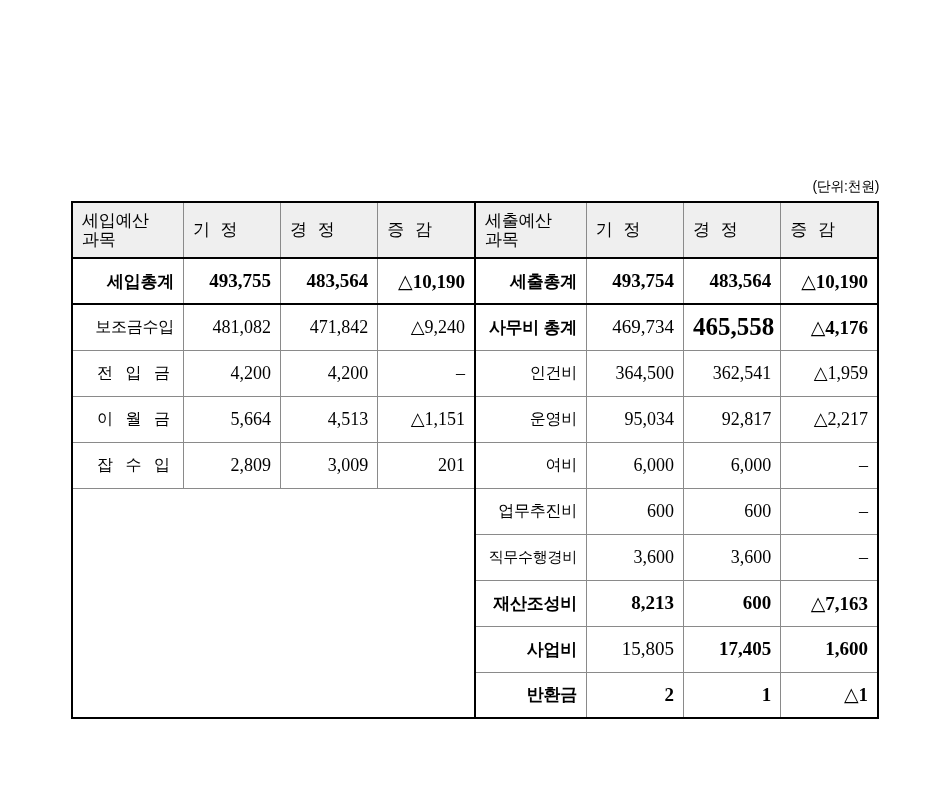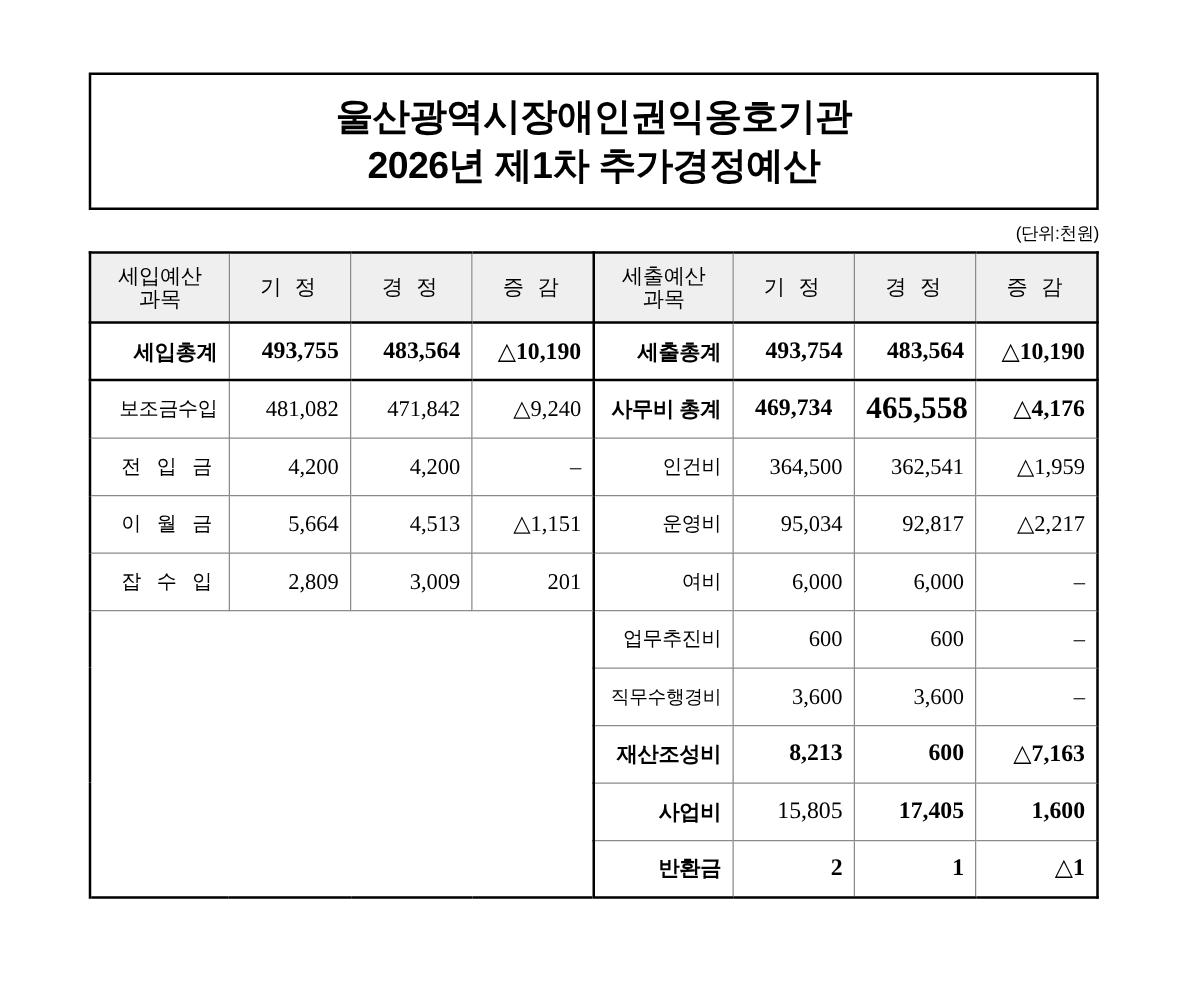--- a/index.html
+++ b/index.html
@@ -87,21 +87,21 @@
   .budget-table tr:first-child > * { border-top: 2px solid #000; }
   .budget-table tr:last-child  > * { border-bottom: 2px solid #000; }
 
   
   .sep-left  { border-right: 2px solid #000 !important; }
   .sep-right { border-left: 2px solid #000 !important; margin-top: 20px; }
 
   
   thead th {
     background: #efefef !important;
-    text-align: center;
+    text-align: left;
     font-family: "Liberation Sans", "DejaVu Sans", sans-serif;
     font-weight: bold;
     font-size: 16px;
     letter-spacing: -0.3px;
     height: 56px;
     line-height: 1.12;
     border-bottom: 2px solid #000 !important;
   }
   thead th.hdr-sub { letter-spacing: 3px; }
   thead th .hdr-stack { display: block; }
@@ -132,24 +132,20 @@
 
   
   col.c-label { width: 110px; }
   col.c-num   { width: 96px; }
 </style>
 </head>
 <body>
 
 <div class="page">
 
-  <div class="title-box">
-    <div class="title-line">울산광역시장애인권익옹호기관</div>
-    <div class="title-line">2026년 제1차 추가경정예산</div>
-  </div>
 
   <div class="unit-note">(단위:천원)</div>
 
   <table class="budget-table">
     <colgroup>
       <col class="c-label">
         <col class="c-num">
         <col class="c-num">
         <col class="c-num">
       <col class="c-label">
@@ -185,21 +181,21 @@
           <td class="num">493,754</td>
           <td class="num">483,564</td>
           <td class="num">△10,190</td>
         </tr>
         <tr>
           <td class="label">보조금수입</td>
           <td class="num">481,082</td>
           <td class="num">471,842</td>
           <td class="num sep-left">△9,240</td>
           <td class="label sep-right" style="font-weight: bold; font-size: 17px;">사무비 총계</td>
-          <td class="num" style="font-weight: bold; font-size: 19px; text-align: center;">469,734</td>
+          <td class="num" style="font-weight: normal; font-size: 19px;">469,734</td>
           <td class="num" style="font-weight: bold; font-size: 25px;">465,558</td>
           <td class="num" style="font-weight: bold; font-size: 19px;">△4,176</td>
         </tr>
         <tr>
           <td class="label spaced">전 입 금</td>
           <td class="num">4,200</td>
           <td class="num">4,200</td>
           <td class="num sep-left">–</td>
           <td class="label sep-right">인건비</td>
           <td class="num">364,500</td>

